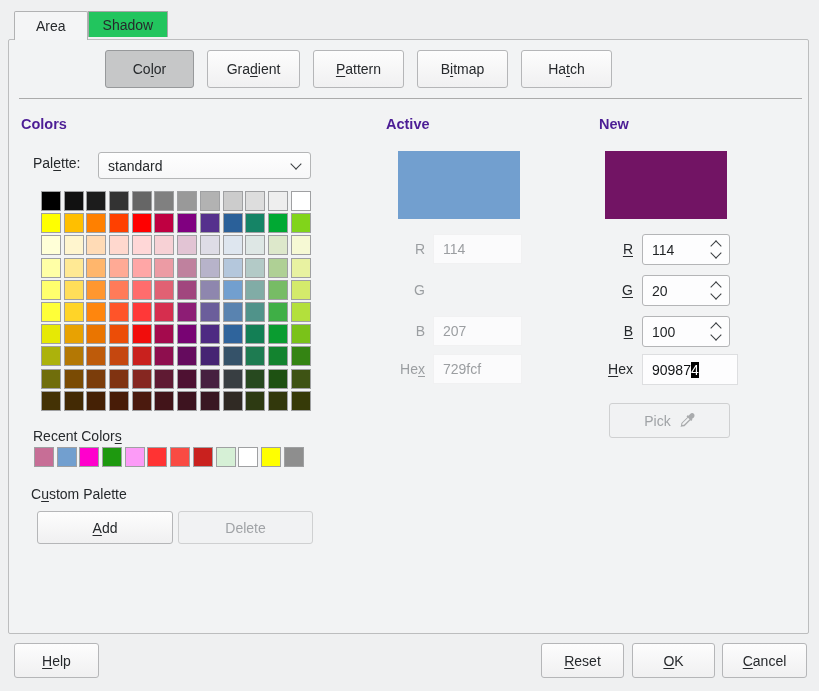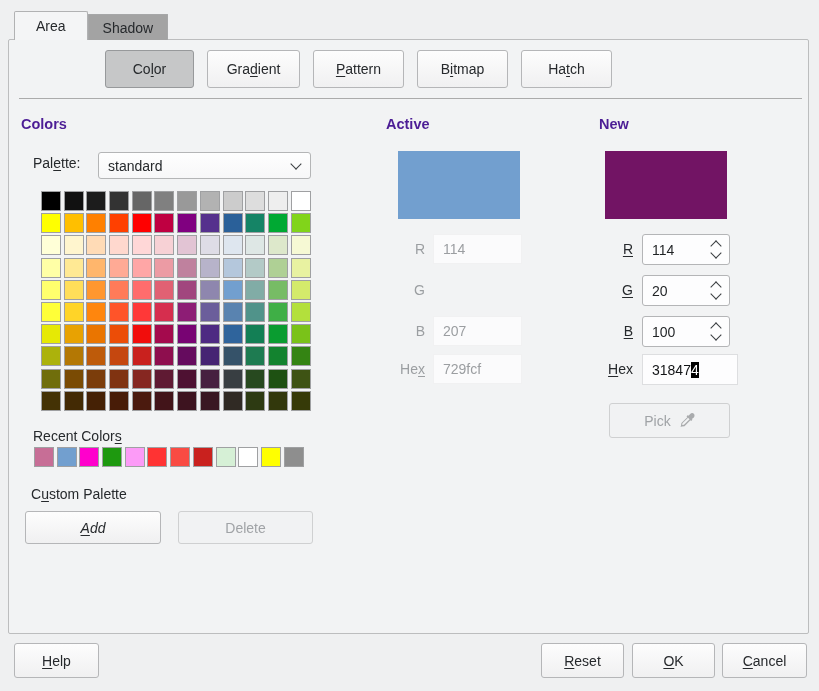--- a/index.html
+++ b/index.html
@@ -2,25 +2,25 @@
 <html><head>
 <meta charset="utf-8">
 <style>
   html,body{margin:0;padding:0;}
   body{font-family:"Liberation Sans","DejaVu Sans",sans-serif;background:#eff0f1;}
   .dialog{position:relative;width:819px;height:691px;background:#eff0f1;overflow:hidden;
           color:#26292c;font-size:14px;}
   u{text-decoration:underline;text-underline-offset:2px;}
 
   
-  .tabbar{position:absolute;left:14px;top:11px;display:flex;align-items:flex-end;z-index:3;}
+  .tabbar{position:absolute;left:14px;top:11px;display:flex;z-index:3;}
   .tab{display:flex;align-items:center;justify-content:center;cursor:default;}
   .tab-active{height:28px;padding:0 21px;background:#f4f5f6;border:1px solid #b1b2b3;border-bottom:none;
               border-radius:2px 2px 0 0;position:relative;z-index:4;}
-  .tabgroup{display:flex;height:25px;background:#a3a3a3;border:1px solid #a6a7a8;border-bottom:none;
+  .tabgroup{display:flex;height:25px;background:#22c55e;border:1px solid #a6a7a8;border-bottom:none;
             border-radius:1px 1px 0 0;align-items:center;}
   .tab-inactive{height:100%;padding:0 14px;}
 
   
   .frame{position:absolute;left:8px;top:39px;width:799px;height:593px;background:#f2f3f4;
          border:1px solid #bcbdbe;border-radius:2px;z-index:2;}
 
   
   .filltypes{position:absolute;left:96px;top:10px;display:flex;gap:13px;}
   .btn{display:flex;align-items:center;justify-content:center;background:linear-gradient(#fdfdfd,#f0f0f1);
@@ -39,21 +39,21 @@
   .chev{width:7px;height:7px;border-right:1.6px solid #3a3d40;border-bottom:1.6px solid #3a3d40;display:inline-block;}
   .chev.down{transform:rotate(45deg);margin-top:-3px;}
   .chev.up{transform:rotate(-135deg);margin-bottom:-2px;}
 
   .grid{position:absolute;left:32px;top:151px;display:grid;grid-template-columns:repeat(12,20px);
         column-gap:2.7px;row-gap:2.2px;}
   .cell{width:20px;height:20px;border:1px solid #9fa0a2;box-sizing:border-box;}
   .recent-label{position:absolute;left:24px;top:388px;}
   .recent-grid{position:absolute;left:25px;top:407px;display:grid;grid-template-columns:repeat(12,20px);column-gap:2.7px;}
   .custom-label{position:absolute;left:22px;top:446px;}
-  .addbtn{position:absolute;left:16px;top:471px;width:134px;height:31px;font-style:italic;}
+  .addbtn{position:absolute;left:28px;top:471px;width:134px;height:31px;}
   .delbtn{position:absolute;left:169px;top:471px;width:133px;height:31px;}
   .btn.disabled{background:#f1f2f3;border-color:#cfd0d1;color:#a0a3a6;}
 
   
   .swatch{position:absolute;top:111px;width:122px;height:68px;}
   .fieldlbl{position:absolute;width:64px;text-align:right;color:#26292c;}
   .fieldlbl.dim{color:#9b9ea1;}
   .rofield{position:absolute;left:424px;width:89px;height:30px;box-sizing:border-box;background:#fbfbfc;
            border:1px solid #f1f1f2;color:#9b9ea1;display:flex;align-items:center;padding-left:9px;}
   .spinfield{position:absolute;left:633px;width:88px;height:31px;box-sizing:border-box;background:#fdfdfe;
@@ -294,21 +294,21 @@
     <div class="fieldlbl" style="left:560px;top:283px"><u>B</u></div>
     <div class="spinfield" style="top:276px">
       <span>100</span>
       <span class="spinner">
           <span class="chev up"></span>
           <span class="chev down"></span>
         </span>
     </div>
     <div class="fieldlbl" style="left:560px;top:321px"><u>H</u>ex</div>
     <div class="hexfield">
-      <span>31847</span>
+      <span>90987</span>
         <span class="hexsel">4</span>
     </div>
 
     <div class="btn pickbtn disabled">
       <span>Pick</span>
       <svg viewBox="0 0 16 16">
           <path d="M15 1c-1.2-1.2-3-1.2-4.1 0L9.1 2.9l-.7-.7L7 3.6l.8.8-6.3 6.3L1 13.5l-.4 1.4 1.4-.4 2.8-.5 6.3-6.3.8.8 1.4-1.4-.7-.7L14.5 5c1.1-1.1 1.3-2.8.5-4zM4.2 12.6l-1.9.3.3-1.9 6-6 1.6 1.6-6 6z"></path>
         </svg>
     </div>
   </div>

